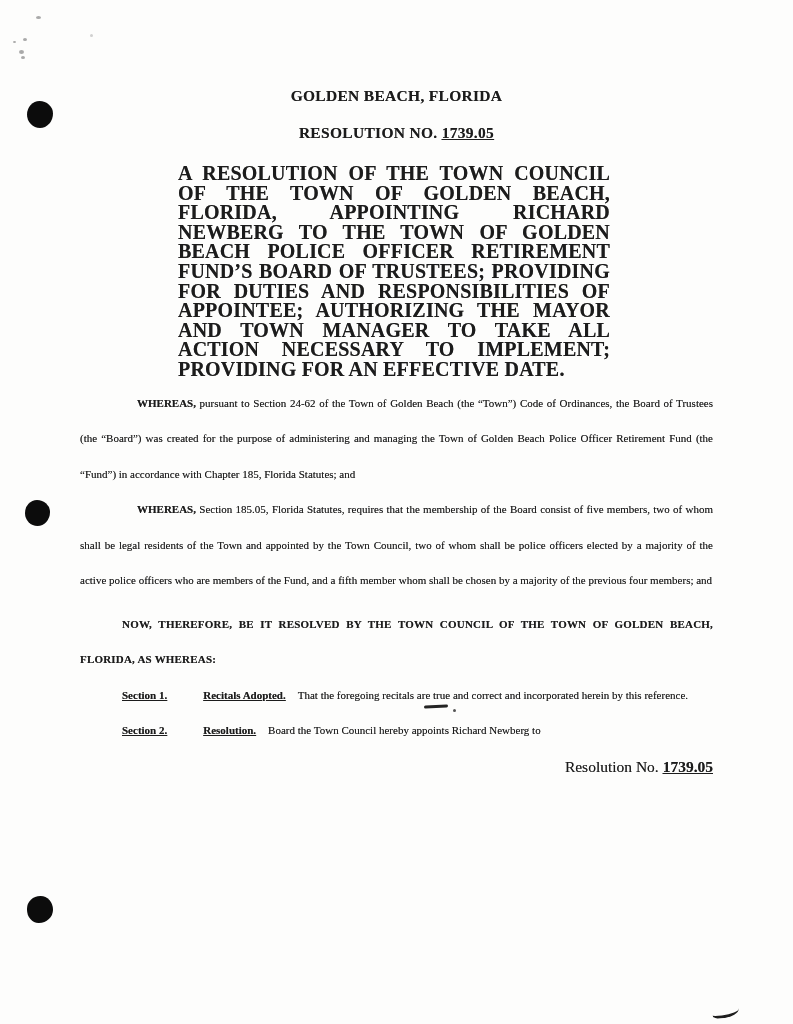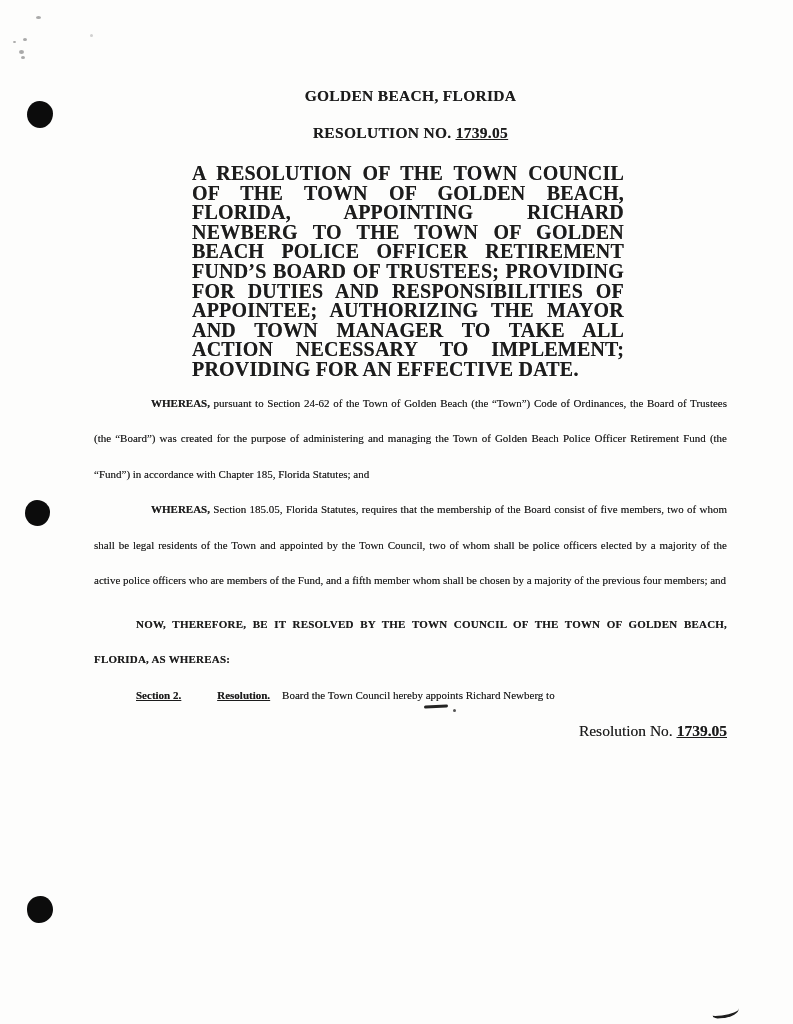--- a/index.html
+++ b/index.html
@@ -10,21 +10,21 @@
     height: 1024px;
     background: #fdfdfc;
     font-family: "Liberation Serif", serif;
     color: #1c1c1c;
     overflow: hidden;
     text-shadow: 0 0 0.4px rgba(10,10,10,0.55); 
   }
 
   .content {
     position: absolute;
-    left: 94px;
+    left: 80px;
     top: 86px;
     width: 633px;
   }
 
   .bold { font-weight: bold; }
   .u { text-decoration: underline; }
 
   .center-head {
     text-align: center;
     font-weight: bold;
@@ -140,20 +140,23 @@
       <span class="bold">WHEREAS,</span><span> pursuant to Section 24-62 of the Town of Golden Beach (the “Town”) Code of Ordinances, the Board of Trustees (the “Board”) was created for the purpose of administering and managing the Town of Golden Beach Police Officer Retirement Fund (the “Fund”) in accordance with Chapter 185, Florida Statutes; and</span>
     </p>
 
     <p class="bodypara">
       <span class="bold">WHEREAS,</span><span> Section 185.05, Florida Statutes, requires that the membership of the Board consist of five members, two of whom shall be legal residents of the Town and appointed by the Town Council, two of whom shall be police officers elected by a majority of the active police officers who are members of the Fund, and a fifth member whom shall be chosen by a majority of the previous four members; and</span>
     </p>
 
 
     <p class="bodypara resolved">NOW, THEREFORE, BE IT RESOLVED BY THE TOWN COUNCIL OF THE TOWN OF GOLDEN BEACH, FLORIDA, AS WHEREAS:</p>
 
+    <p class="bodypara section-para">
+      <span class="sec-label">Section 1.</span><span class="sec-head">Recitals Adopted.</span><span>That the foregoing recitals are true and correct and incorporated herein by this reference.</span>
+    </p>
 
     <p class="bodypara section-para">
       <span class="sec-label">Section 2.</span><span class="sec-head">Resolution.</span><span>Board the Town Council hereby appoints Richard Newberg to</span>
     </p>
 
     <div class="footer-line">
       <span>Resolution No. </span><span class="bold u">1739.05</span>
     </div>
 
   </div>

